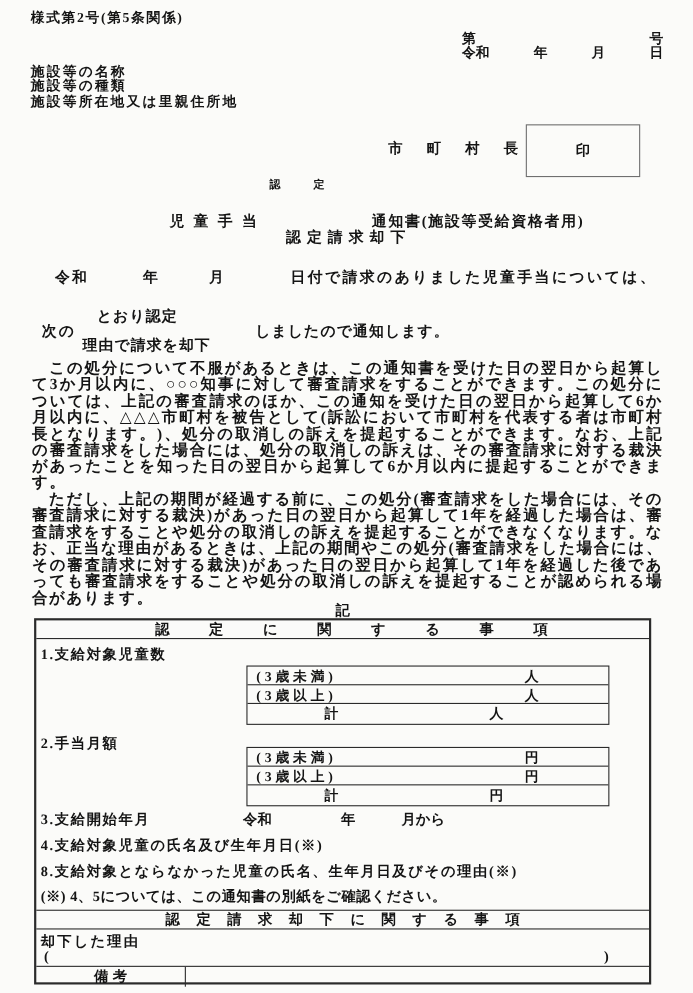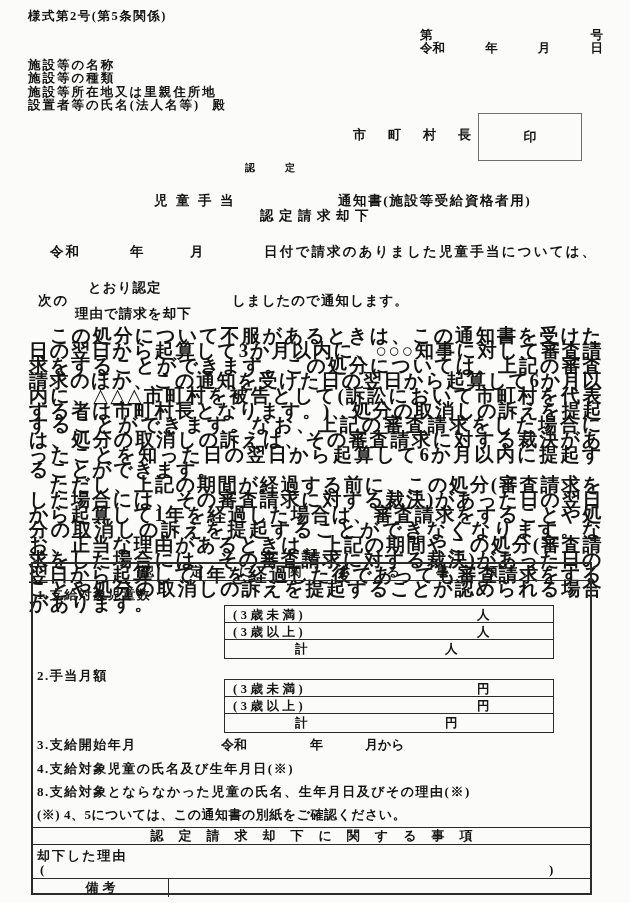--- a/index.html
+++ b/index.html
@@ -35,21 +35,21 @@
   .req-year  { left:130px; top:243px; font-size:13.5px; }
   .req-month { left:190px; top:243px; font-size:13.5px; }
   .req-tail  { left:264px; top:243px; font-size:13.5px; letter-spacing:2.2px; }
 
   .notify-prefix     { left:38px;  top:292px; font-size:13.5px; letter-spacing:2px; }
   .notify-opt-top    { left:88px;  top:279px; font-size:13.5px; letter-spacing:1px; }
   .notify-opt-bottom { left:75px;  top:305px; font-size:13.5px; letter-spacing:1px; }
   .notify-tail       { left:232px; top:292px; font-size:13.5px; letter-spacing:1px; }
 
   .paragraphs { left:29px; top:329px; width:574px; white-space:normal; }
-  .paragraphs p { font-size:19px; line-height:14.9px; letter-spacing:1.6px;
+  .paragraphs p { font-size:14px; line-height:14.9px; letter-spacing:1.6px;
         text-align:justify; }
 
   .ki { left:31px; top:546px; width:561px; text-align:center; font-size:13px; }
 
   .main-table { left:31px; top:562px; width:561px; height:333px;
         border:2px solid #2b2b2b; }
   .main-table .abs { font-size:13px; }
   .sec-header { left:0; right:0; height:17px; border-bottom:1.5px solid #2b2b2b;
         display:flex; align-items:center; justify-content:center; overflow:hidden; }
   .sec-header1 { top:0;padding-left:16px; }
@@ -104,21 +104,20 @@
     <span>令和</span>
     <span>年</span>
     <span>月</span>
     <span>日</span>
   </div>
 
   <div class="abs addressee">
     <div>施設等の名称</div>
     <div>施設等の種類</div>
     <div>施設等所在地又は里親住所地</div>
-    <div><span>設置者等の氏名(法人名等)</span><span class="honorific">殿</span></div>
   </div>
 
   <div class="abs mayor-label">市町村長</div>
   <div class="abs seal-box">
     <span>印</span>
   </div>
 
   <div class="abs title-prefix">児童手当</div>
   <div class="abs title-opt-top">認定</div>
   <div class="abs title-opt-bottom">認定請求却下</div>

